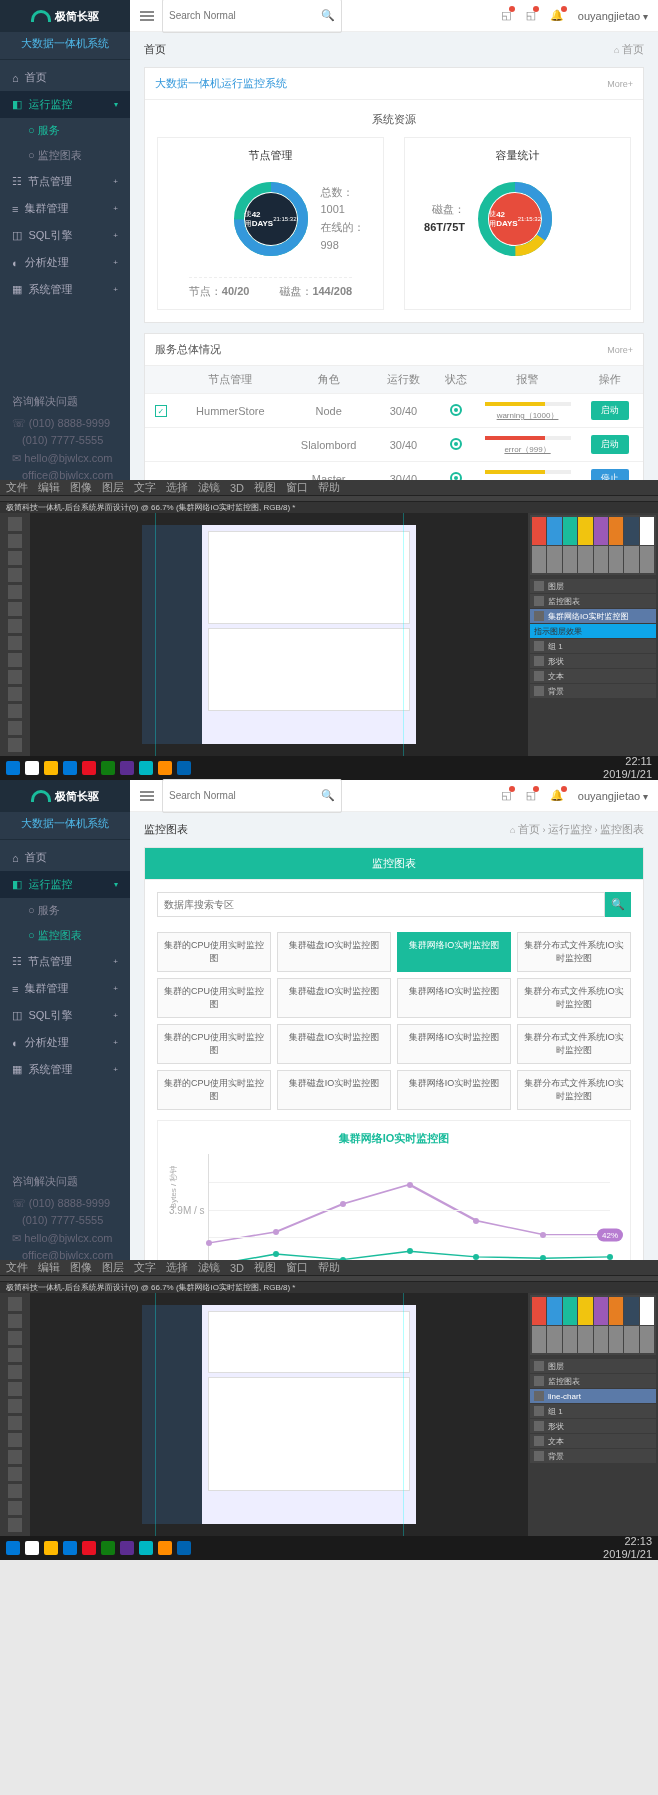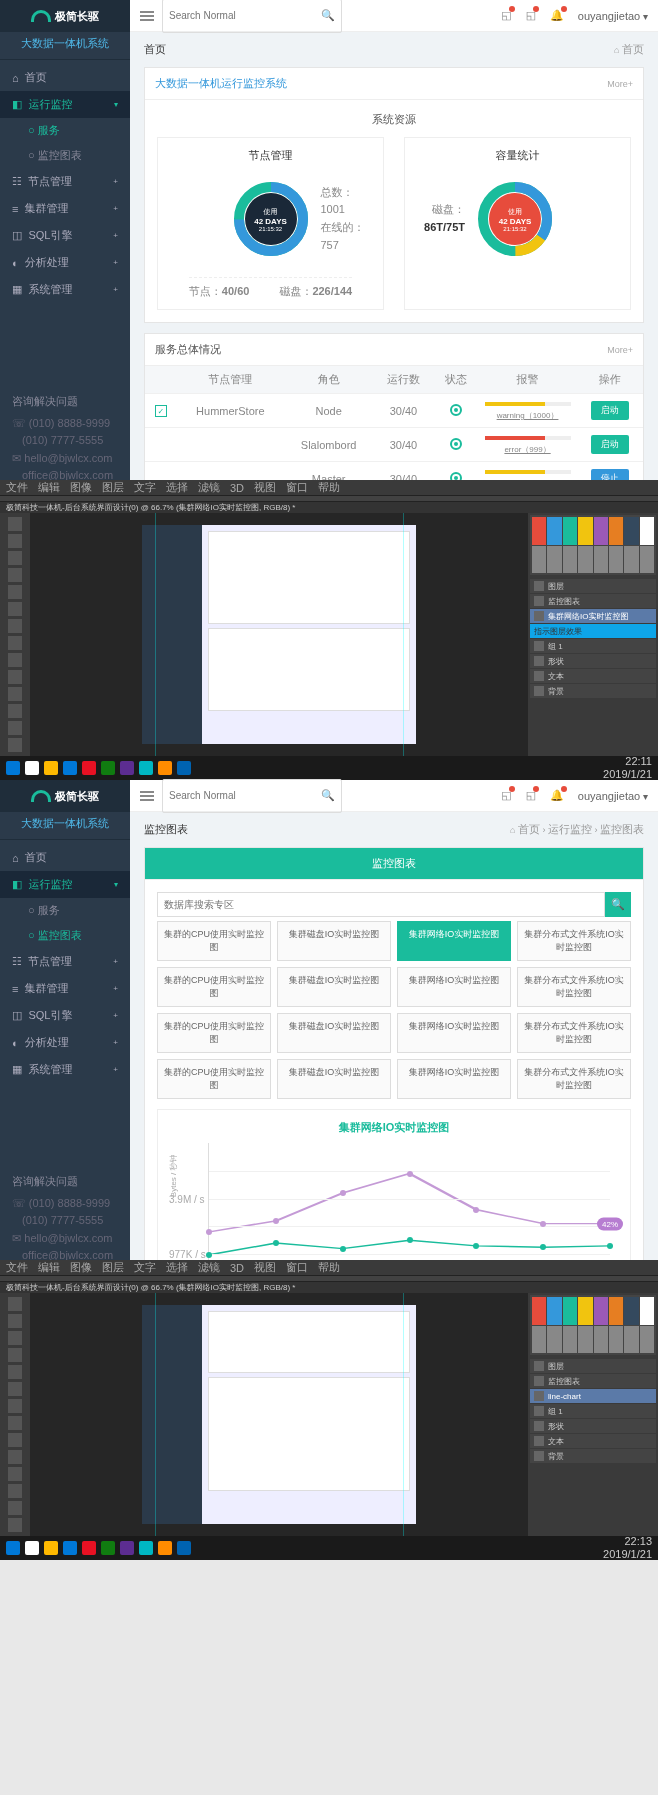--- a/index.html
+++ b/index.html
@@ -45,21 +45,21 @@
 .panel-head{padding:8px 10px;display:flex;align-items:center;border-bottom:1px solid #eee}
 .panel-title{color:#3498db;font-size:11px}
 .more{margin-left:auto;color:#aaa;font-size:9px;cursor:pointer}
 .panel-body{padding:12px}
 
 .res-row{display:flex;gap:20px}
 .card{flex:1;border:1px solid #eee;padding:10px;display:flex;gap:10px;align-items:center}
 .card-title{text-align:center;font-size:11px;color:#333;width:100%;margin-bottom:6px}
 .donut{width:80px;height:80px;position:relative}
 .donut svg{transform:rotate(-90deg)}
-.donut-center{position:absolute;inset:14px;border-radius:50%;background:#1a2838;display:flex;flex-direction:column;align-items:center;justify-content:center;color:#fff}
+.donut-center{position:absolute;inset:14px;border-radius:50%;background:#1a2838;display:flex;align-items:center;color:#fff}
 .donut-center.red{background:#e74c3c}
 .dc-label{font-size:7px}
 .dc-days{font-size:8px;font-weight:bold}
 .dc-time{font-size:6px}
 .kv{font-size:9px;color:#888;line-height:1.6}
 .kv b{color:#333}
 .foot-stats{display:flex;gap:30px;padding:6px 0 0;font-size:9px;color:#888;justify-content:center;border-top:1px dashed #eee;margin-top:8px}
 
 
 .tbl{width:100%;border-collapse:collapse;font-size:9px}
@@ -101,21 +101,21 @@
 .ps-layers{flex:1;background:#3a3a3a;padding:2px;overflow:hidden}
 .layer{height:14px;background:#444;margin-bottom:1px;display:flex;align-items:center;padding:0 4px;font-size:8px;color:#ccc}
 .layer.sel{background:#5b7aa8;color:#fff}
 .layer.hint{background:#0ea5e9;color:#333}
 .layer i{width:10px;height:10px;background:#666;margin-right:4px}
 .taskbar{height:24px;background:#1a1a1a;display:flex;align-items:center;padding:0 6px;gap:5px}
 .taskbar i{width:14px;height:14px;border-radius:2px}
 .task-time{margin-left:auto;color:#ccc;font-size:8px;text-align:right;line-height:1.2}
 
 
-.search-bar{display:flex;margin-bottom:4px}
+.search-bar{display:flex;margin-bottom:15px}
 .search-bar input{flex:1;border:1px solid #ddd;padding:6px;font-size:10px}
 .sq-btn{width:26px;background:#1abc9c;color:#fff;display:flex;align-items:center;justify-content:center;cursor:pointer}
 .filter-grid{display:grid;grid-template-columns:repeat(4,1fr);gap:6px;margin-bottom:10px}
 .filter-btn{padding:6px 4px;text-align:center;border:1px solid #ddd;font-size:9px;color:#666;cursor:pointer;background:#fafafa}
 .filter-btn.active{background:#1abc9c;color:#fff;border-color:#1abc9c}
 .chart-wrap{border:1px solid #eee;padding:10px 10px 4px}
 .chart-title{text-align:center;color:#1abc9c;font-size:11px;font-weight:bold;margin-bottom:8px}
 .chart-area{height:140px;position:relative;border-left:1px solid #ddd;border-bottom:1px solid #ddd;margin:0 10px 0 40px}
 .ytick{position:absolute;left:-40px;font-size:10px;color:#aaa;transform:translateY(-50%)}
 .grid-line{position:absolute;left:0;right:0;border-top:1px solid #f0f0f0}
@@ -232,26 +232,26 @@
                         <circle cx="40" cy="40" r="32" fill="none" stroke="#3498db" stroke-width="10" stroke-dasharray="150 60"></circle>
                       </svg>
                 <div class="donut-center">
                         <div class="dc-label">使用</div>
                         <div class="dc-days">42 DAYS</div>
                         <div class="dc-time">21:15:32</div>
                       </div>
               </div>
               <div class="kv" style="flex:1">
                 <div>总数：1001</div>
-                <div>在线的：757</div>
+                <div>在线的：998</div>
               </div>
             </div>
             <div class="foot-stats">
-              <span><span>节点：</span><b>40/60</b></span>
-              <span><span>磁盘：</span><b>226/144</b></span>
+              <span><span>节点：</span><b>40/20</b></span>
+              <span><span>磁盘：</span><b>144/208</b></span>
             </div>
           </div>
           <div class="card" style="flex-direction:column">
             <div class="card-title">容量统计</div>
             <div style="display:flex;gap:10px;align-items:center;width:100%">
               <div class="kv" style="flex:0 0 50px;text-align:right">
                 <div>磁盘：</div>
                 <div><b>86T/75T</b></div>
               </div>
               <div class="donut">

